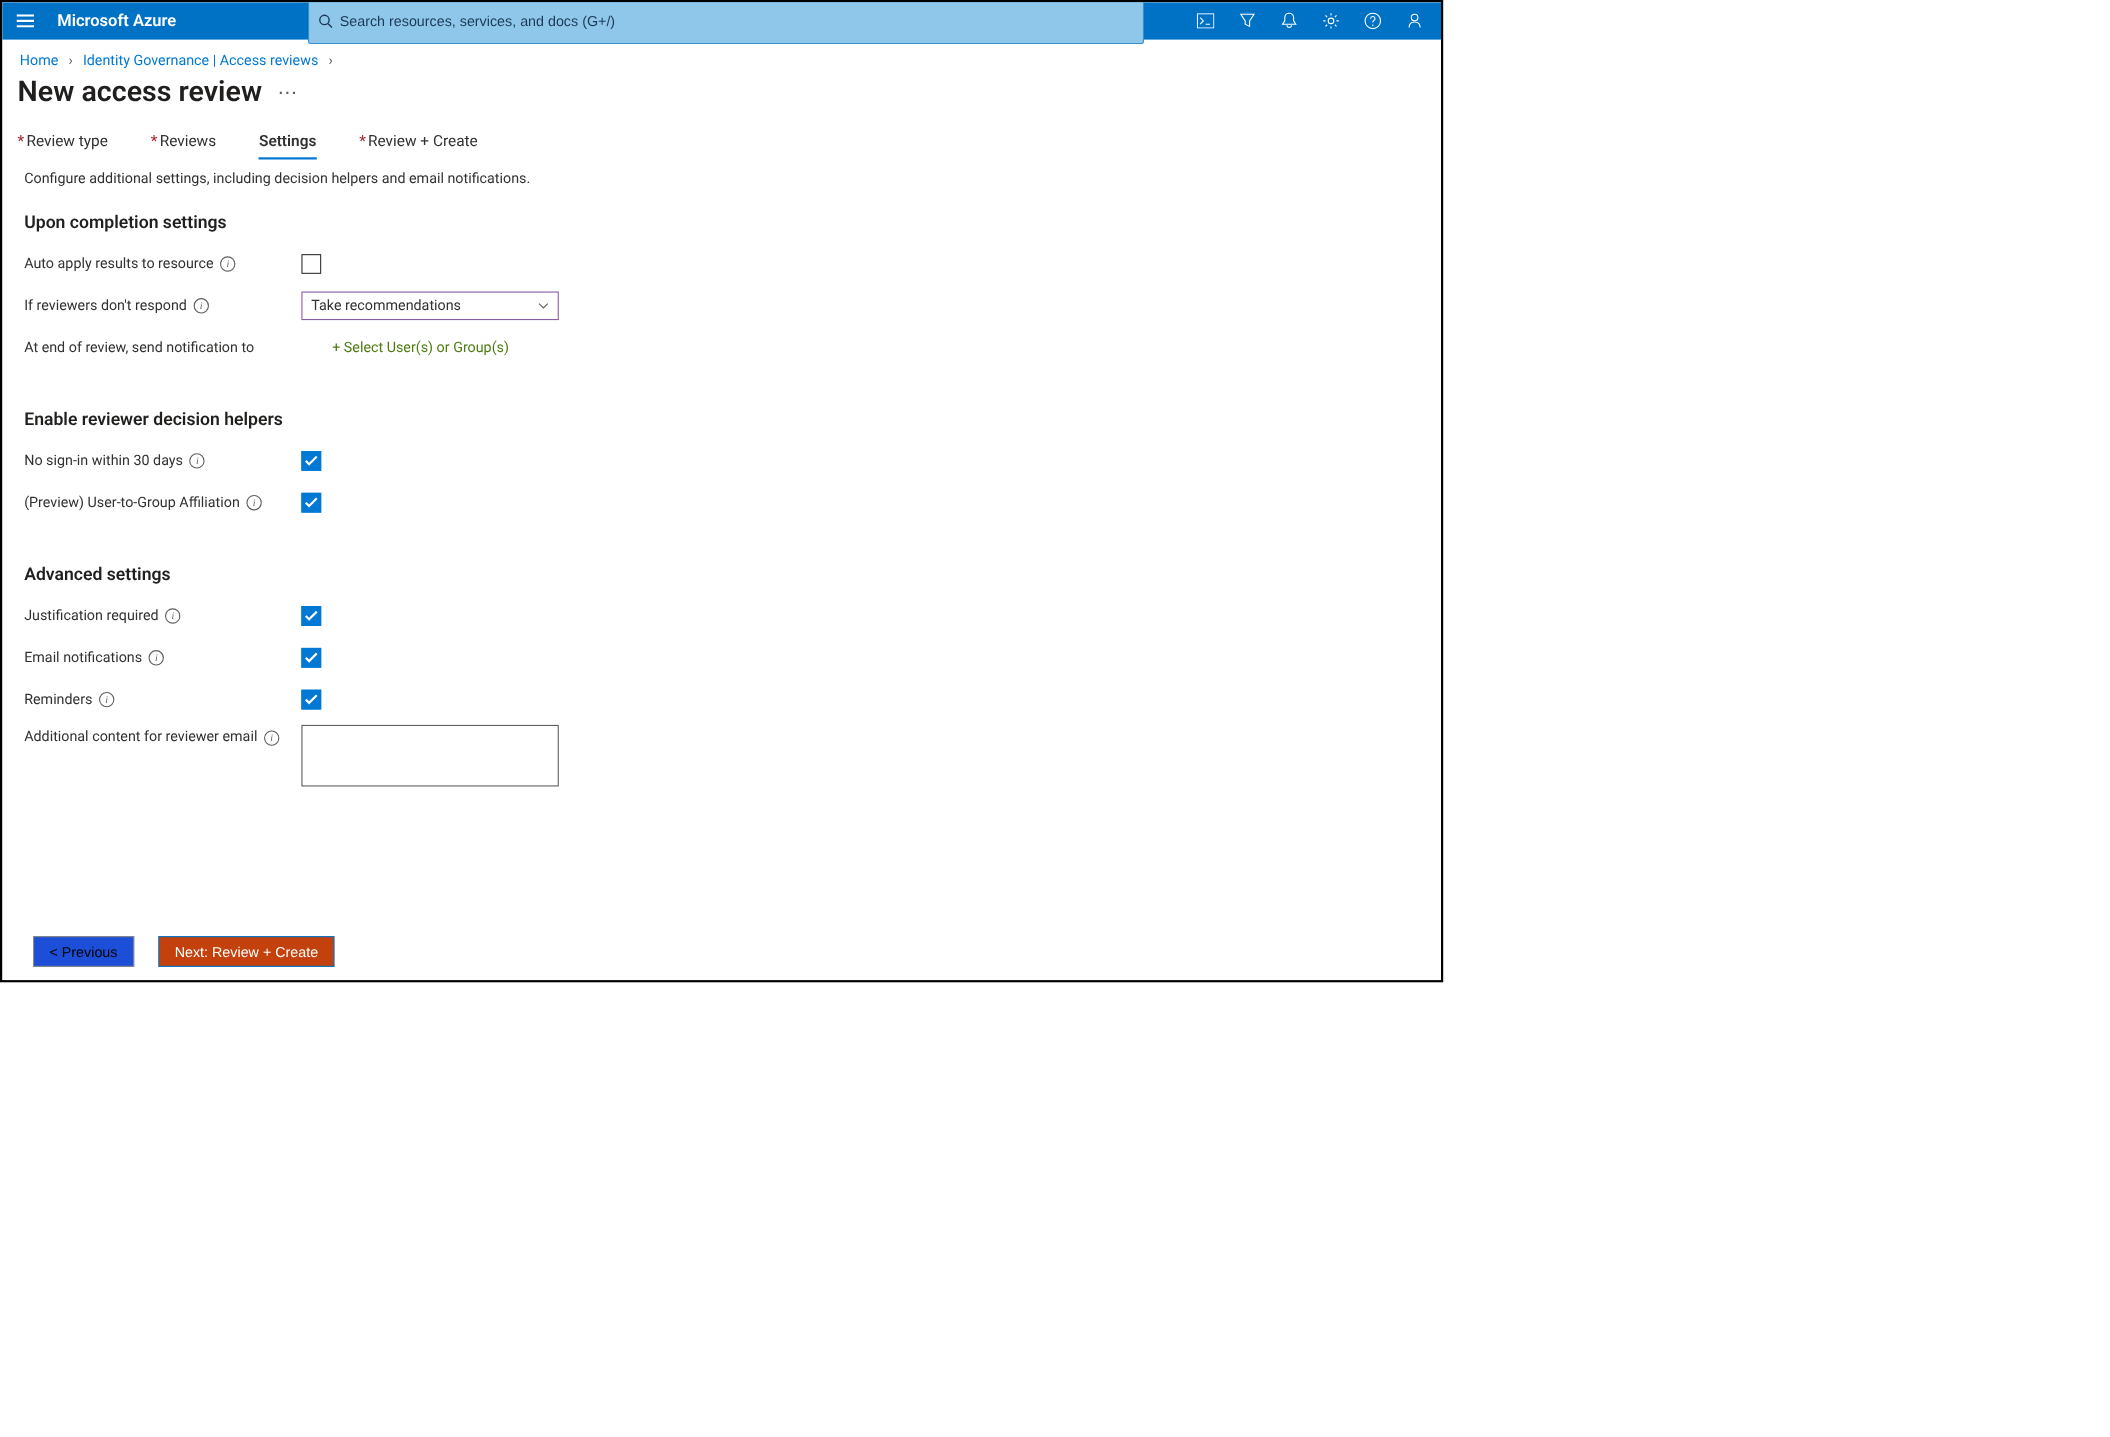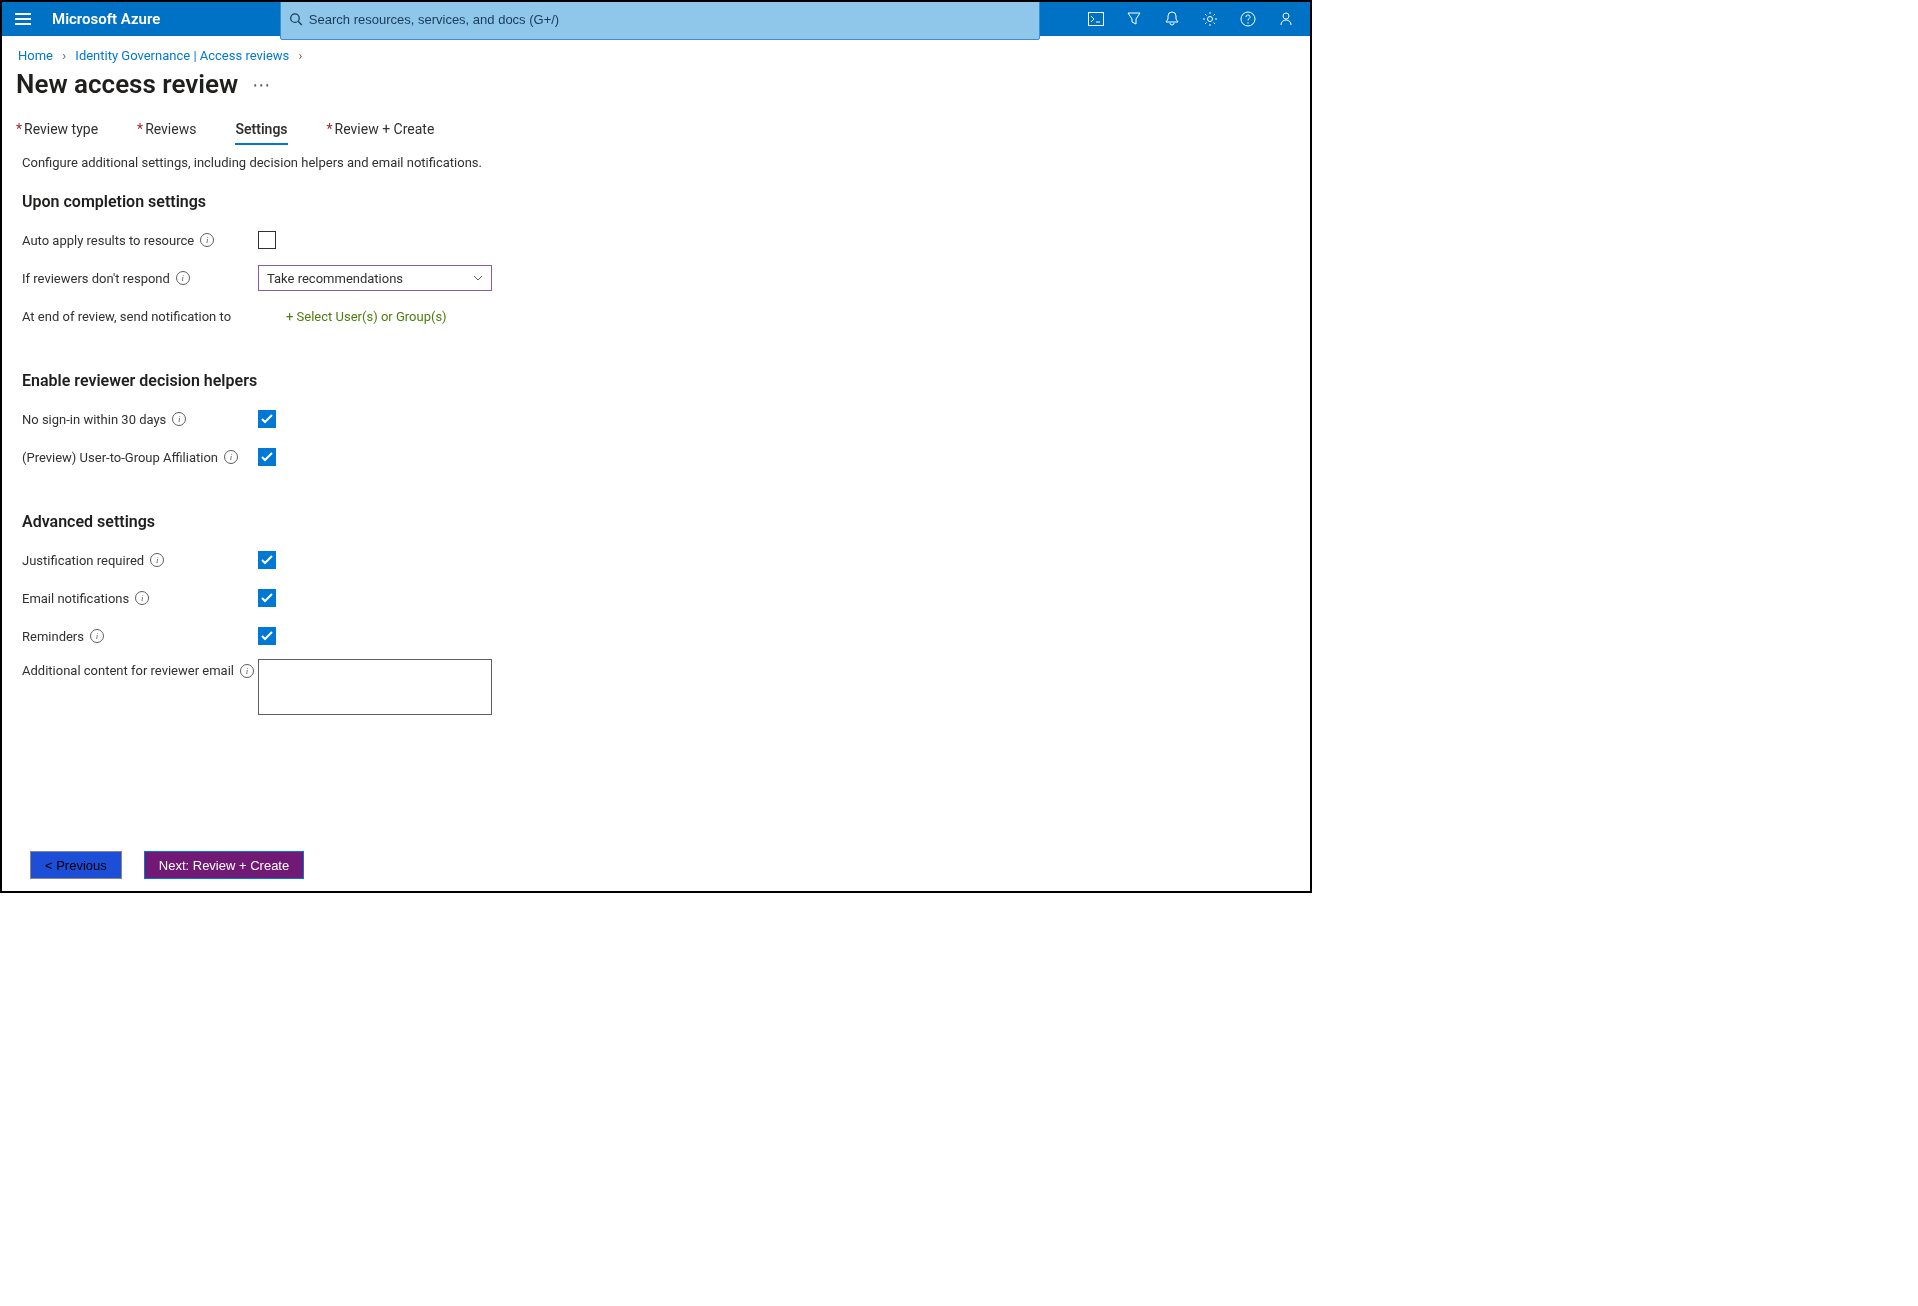--- a/index.html
+++ b/index.html
@@ -129,20 +129,21 @@
     font-size:16px;
     font-weight:600;
     margin: 0 0 14px 0;
     color:#201f1e;
   }
   .form-row {
     display:flex;
     align-items:center;
     min-height:30px;
     margin-bottom:8px;
+    gap:16px;
   }
   .form-label {
     width:236px;
     font-size:13px;
     color:#323130;
     display:flex;
     align-items:center;
     gap:6px;
   }
   .info-icon {
@@ -208,21 +209,21 @@
   .btn {
     height:28px;
     padding:0 14px;
     font-size:13px;
     border:1px solid #8a8886;
     background:#1d4ed8;
     cursor:pointer;
     display:flex;align-items:center;
   }
   .btn.primary {
-    background:#701a75;
+    background:#c2410c;
     border-color:#0078d4;
     color:#fff;
   }
 </style>
 </head>
 <body>
 
 <div class="topbar">
   <div class="hamburger">
     <svg width="16" height="12" viewBox="0 0 16 12">

